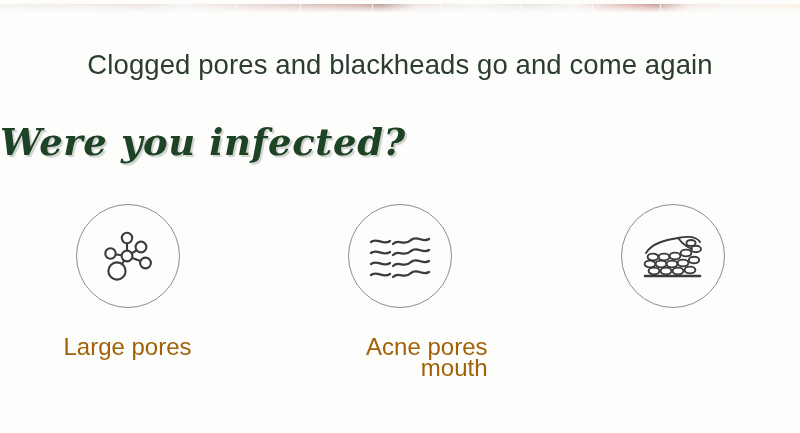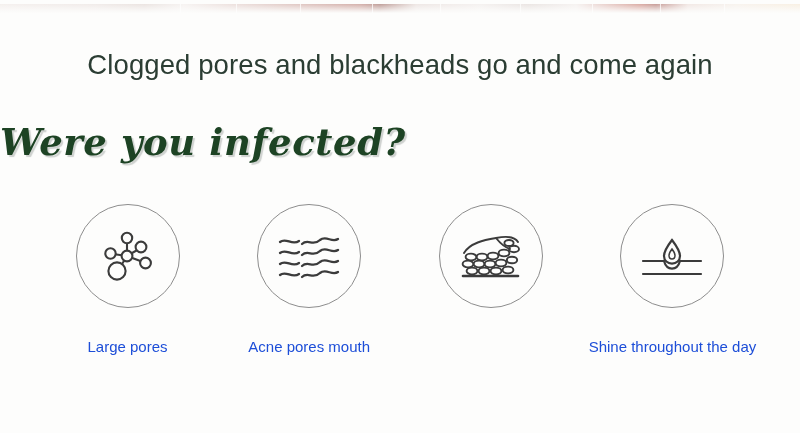--- a/index.html
+++ b/index.html
@@ -113,23 +113,23 @@
     align-items: center;
     justify-content: center;
     box-sizing: border-box;
   }
   .icon-circle svg {
     display: block;
   }
   .feature-label {
     margin-top: 28px;
     text-align: right;
-    font-size: 15px;
+    font-size: 24px;
     line-height: 21px;
-    color: #1d4ed8;
+    color: #a16207;
     max-width: 180px;
   }
 </style>
 </head>
 <body>
 
 <div id="banner">
 
   <div class="top-strip">
     <div class="seam" style="left:180px"></div>
@@ -213,31 +213,15 @@
             <ellipse cx="24" cy="37" rx="5.4" ry="3.4"></ellipse>
             <ellipse cx="36" cy="37" rx="5.4" ry="3.4"></ellipse>
             <ellipse cx="48" cy="36" rx="5.4" ry="3.4"></ellipse>
 
             <path d="M3 42 H58" stroke-width="2.6"></path>
           </svg>
         </span>
       </div>
     </div>
 
-    <div class="feature">
-      <div class="icon-circle">
-        <span>
-          <svg width="62" height="42" viewBox="0 0 62 42" fill="none" stroke="#3b3b3b" stroke-width="2.2" stroke-linecap="round">
-
-            <path d="M31 5 C31 5, 23 15.5, 23 21 C23 25.6, 26.6 28.6, 31 28.6 C35.4 28.6, 39 25.6, 39 21 C39 15.5, 31 5, 31 5 Z"></path>
-            <path d="M31 14 C31 14, 28 18, 28 20.5 C28 22.6, 29.4 24, 31 24 C32.6 24, 34 22.6, 34 20.5 C34 18, 31 14, 31 14 Z" stroke-width="1.5"></path>
-
-            <path d="M2 26 H23 C24.5 31.4, 27.5 33.6, 31 33.6 C34.5 33.6, 37.5 31.4, 39 26 H60"></path>
-
-            <path d="M2 39 H60"></path>
-          </svg>
-        </span>
-      </div>
-      <div class="feature-label">Shine throughout the day</div>
-    </div>
 
   </div>
 </div>
 
 </body></html>

